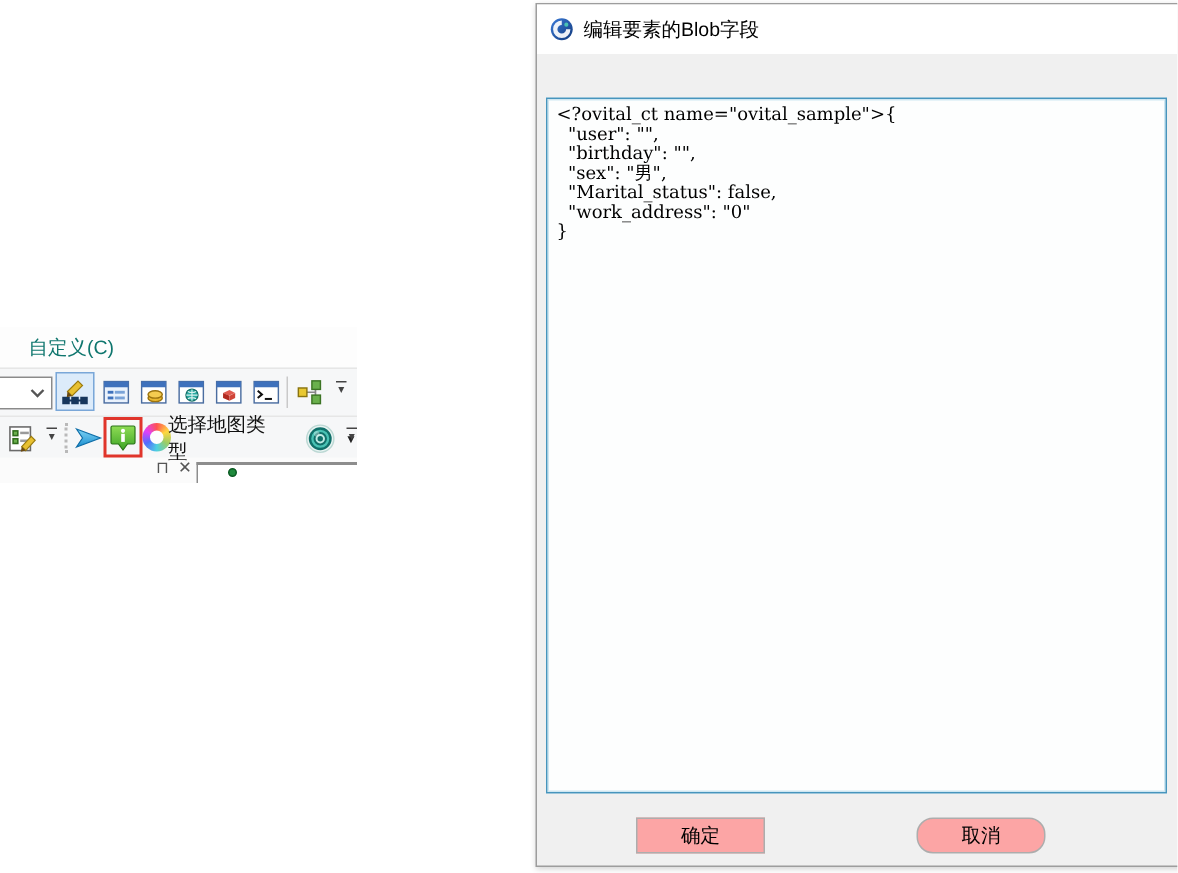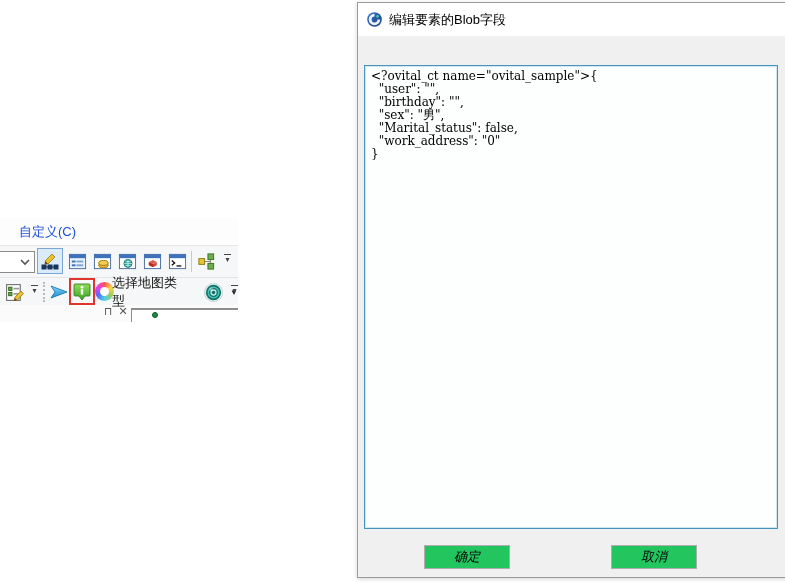--- a/index.html
+++ b/index.html
@@ -6,21 +6,21 @@
   html,body { background:#ffffff; }
   body { font-family:"Liberation Sans","DejaVu Sans",sans-serif; }
   .canvas {
     position:relative; width:785px; height:582px; background:#ffffff; overflow:hidden;
   }
 
   
   .fragment { position:absolute; left:0; top:218px; width:238px; height:104px; background:#fbfbfb; }
   .menubar {
     position:absolute; left:0; top:0; width:238px; height:27px; background:#fdfdfd;
-    display:flex; align-items:center; padding-left:9px; font-size:13px; color:#1d4ed8;
+    display:flex; align-items:center; padding-left:9px; font-size:13px; color:#0f766e;
   }
   .menu-item { padding:3px 10px; margin-right:9px; cursor:default; }
 
   .tbrow1 {
     position:absolute; left:0; top:27px; width:238px; height:32px;
     background:#f6f7f8; border-top:1px solid #e6e6e6;
   }
   .tbrow2 {
     position:absolute; left:0; top:59px; width:238px; height:28px;
     background:#f6f7f8; border-top:1px solid #e6e6e6;
@@ -102,25 +102,25 @@
     position:absolute; left:6px; top:62px; width:414px; height:464px;
     background:#fdfefe; border:1px solid #4795bd;
     box-shadow:inset 0 0 0 1px #cfe7f2;
     font-family:"DejaVu Serif","Liberation Serif",serif;
     font-size:12px; line-height:13px; color:#000;
     padding:4px 6px; resize:none; outline:none; white-space:pre; overflow:hidden;
   }
 
   .dlg-btn {
     position:absolute; top:542px; width:86px; height:24px;
-    background:#22c55e; border:1px solid #adadad;
-    font-family:"Liberation Sans",sans-serif; font-size:13px; color:#000;font-style:italic;
+    background:#fca5a5; border:1px solid #adadad;
+    font-family:"Liberation Sans",sans-serif; font-size:13px; color:#000;
   }
   .dlg-btn.ok { left:66px; }
-  .dlg-btn.cancel { left:253px; }
+  .dlg-btn.cancel { left:253px;border-radius:11px; }
 
   .grip {
     position:absolute; right:5px; bottom:6px; width:10px; height:10px;
     background:
       radial-gradient(circle at 9px 1px,#9a9a9a 1px,transparent 1.2px),
       radial-gradient(circle at 9px 5px,#9a9a9a 1px,transparent 1.2px),
       radial-gradient(circle at 5px 5px,#9a9a9a 1px,transparent 1.2px),
       radial-gradient(circle at 9px 9px,#9a9a9a 1px,transparent 1.2px),
       radial-gradient(circle at 5px 9px,#9a9a9a 1px,transparent 1.2px),
       radial-gradient(circle at 1px 9px,#9a9a9a 1px,transparent 1.2px);

